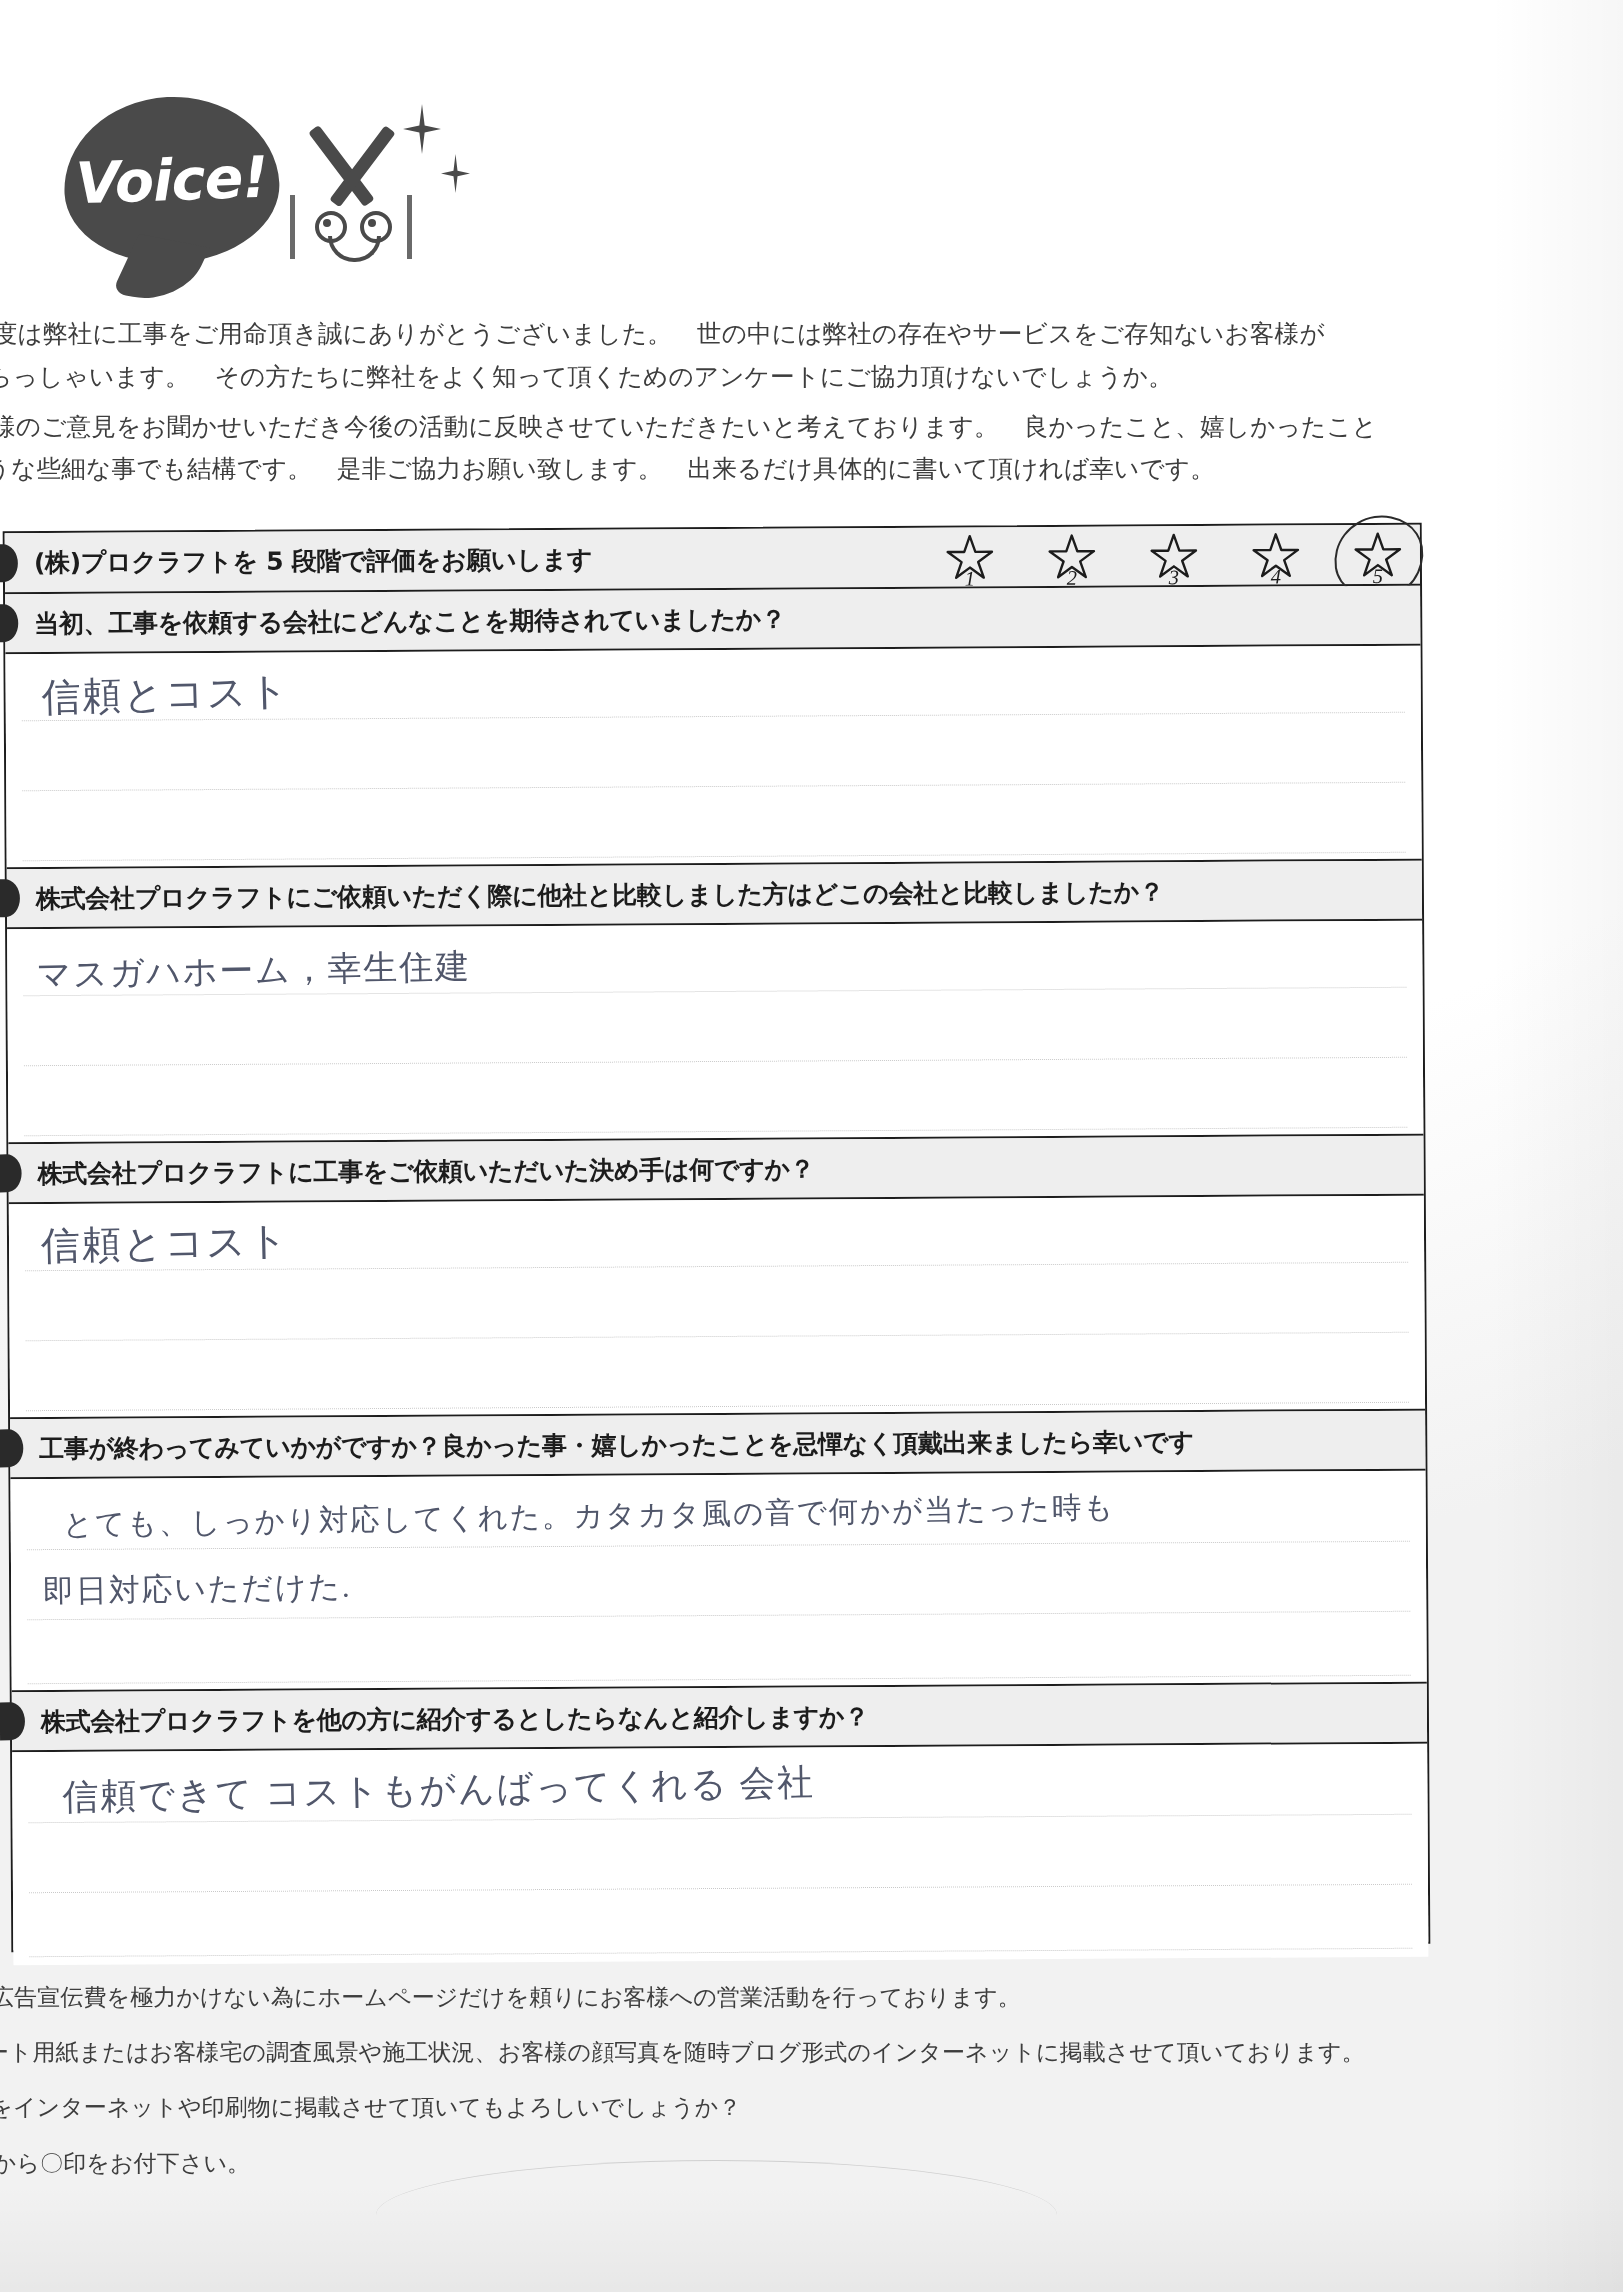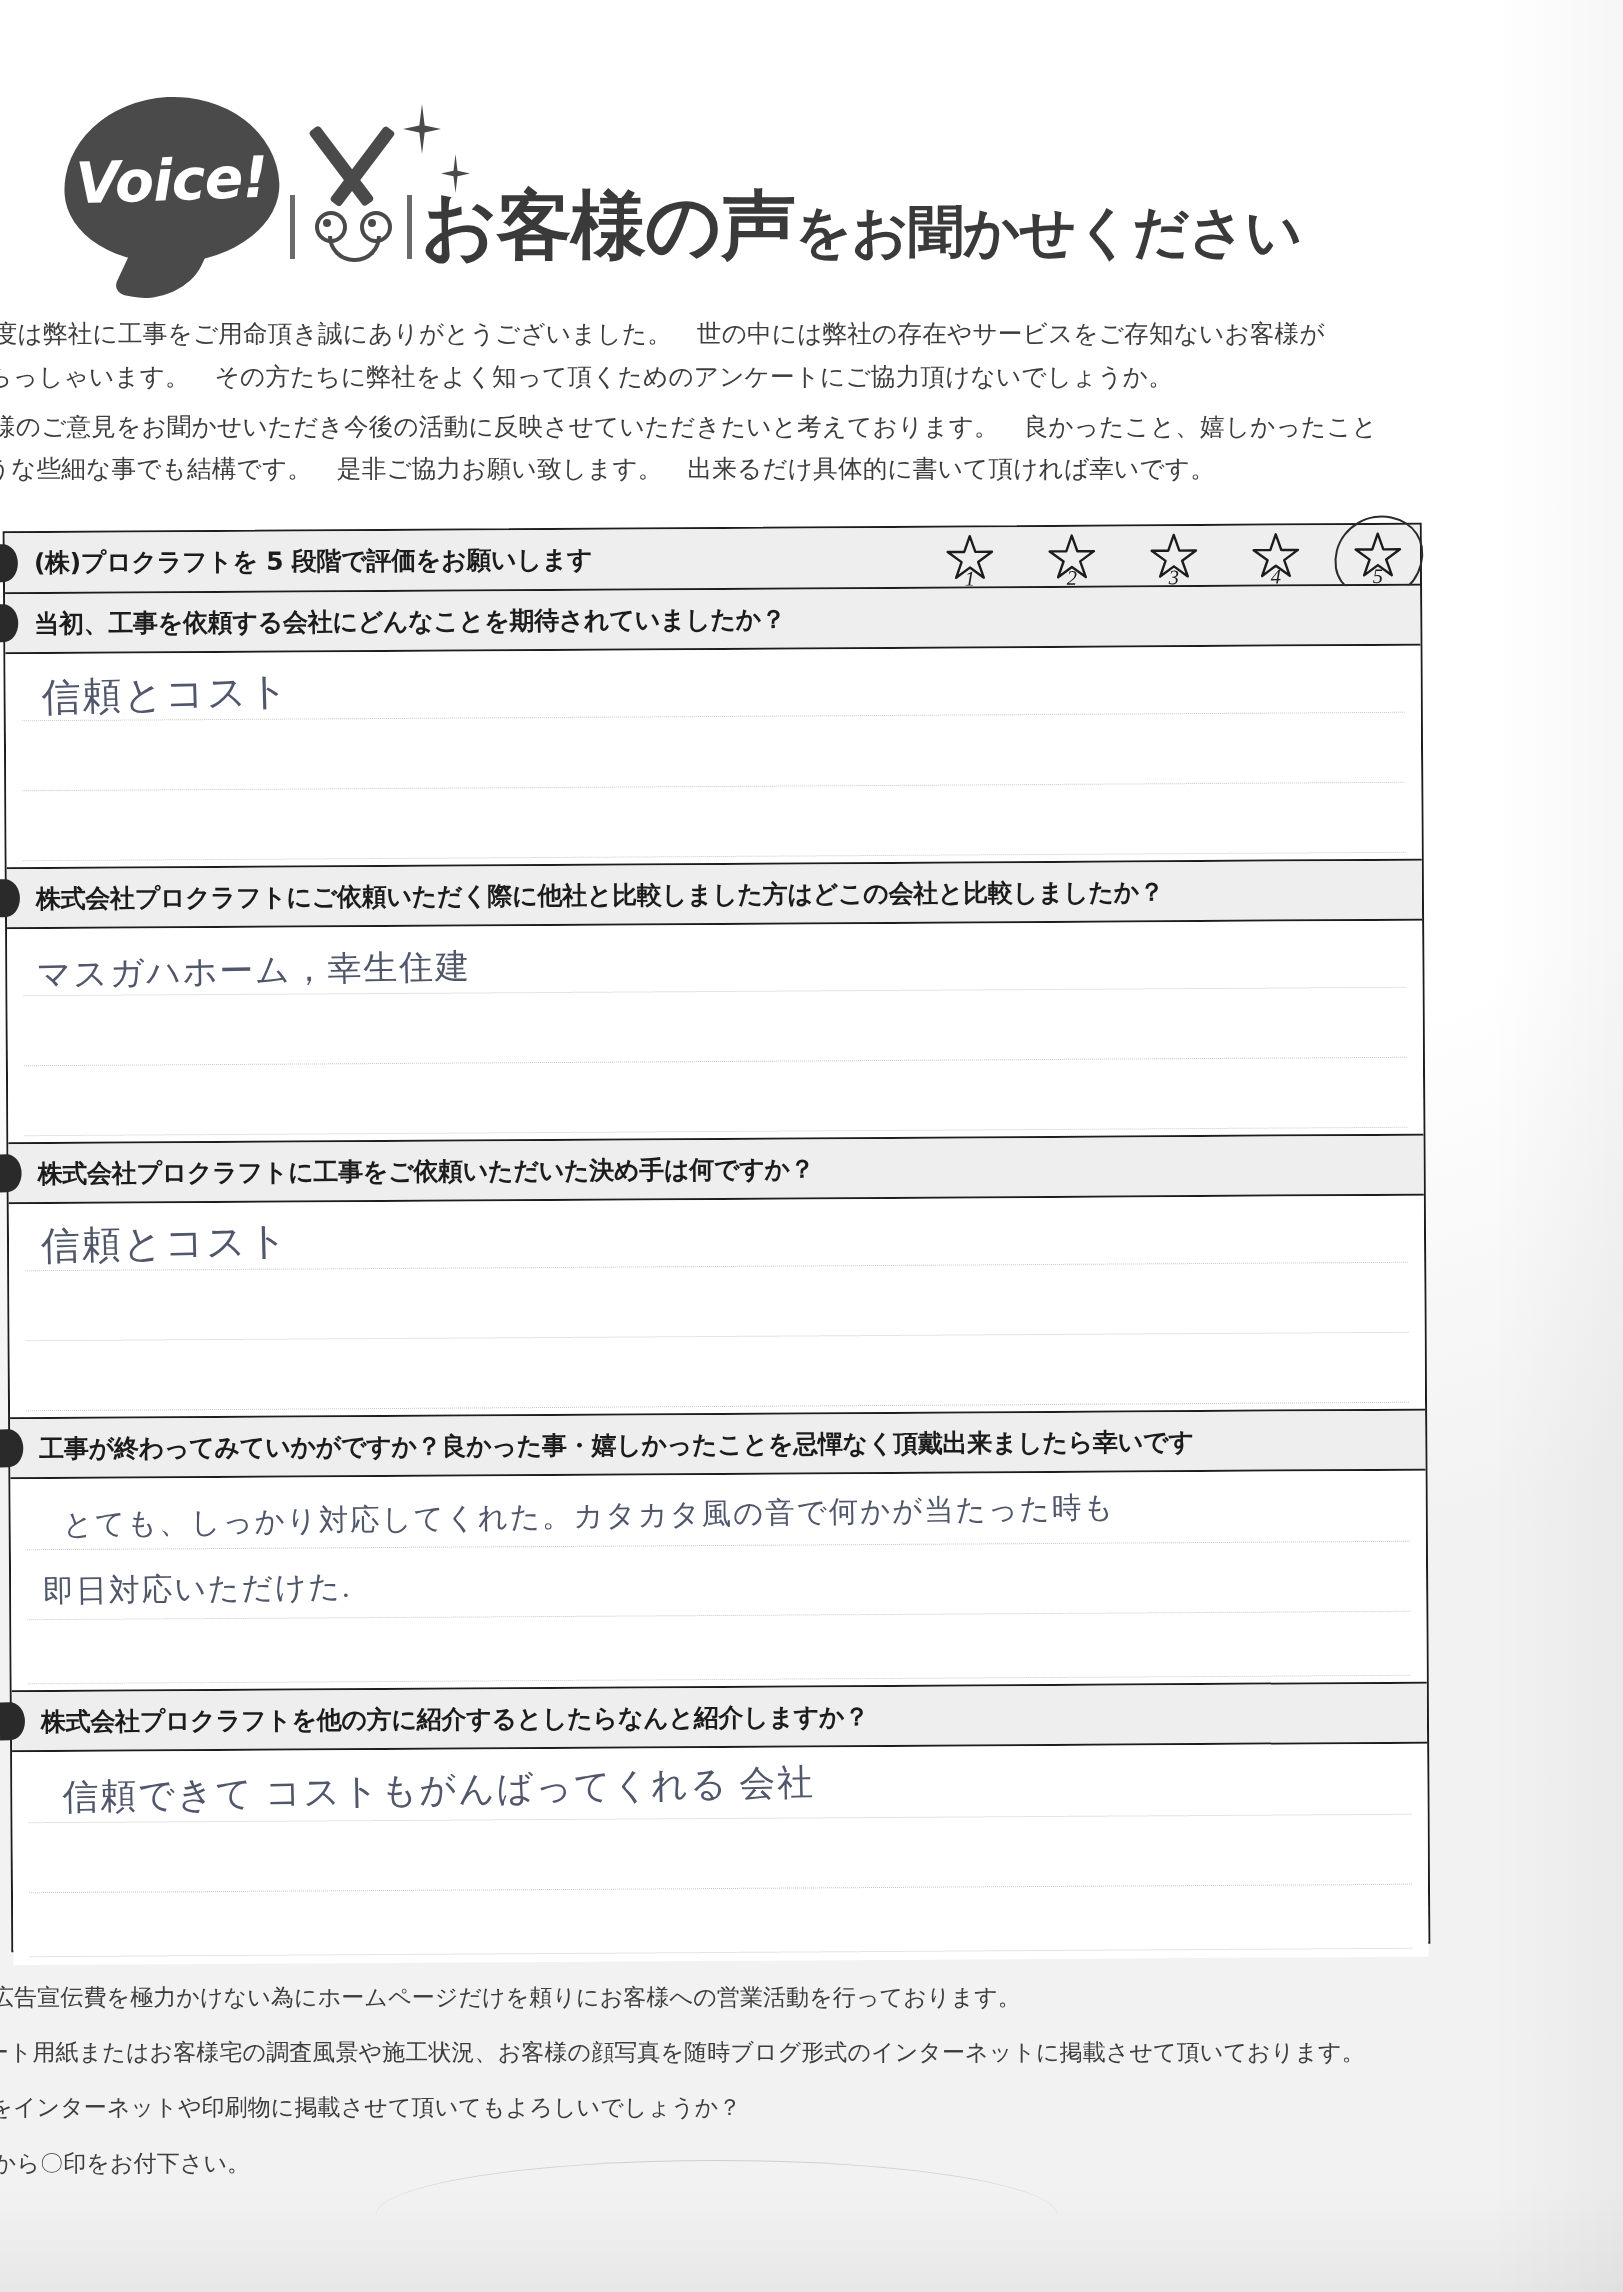--- a/index.html
+++ b/index.html
@@ -198,23 +198,20 @@
         </div>
       <div class="eye eyeR">
           <i></i>
         </div>
       <div class="mouth"></div>
     </div>
 
     <div class="starpt s1"></div>
     <div class="starpt s2"></div>
 
-    <div class="headline">
-      <span class="big">お客様の声</span><span class="small">をお聞かせください</span>
-    </div>
   </div>
 
   <div class="intro">
     <p class="l1">度は弊社に工事をご用命頂き誠にありがとうございました。　世の中には弊社の存在やサービスをご存知ないお客様が</p>
     <p class="l2">らっしゃいます。　その方たちに弊社をよく知って頂くためのアンケートにご協力頂けないでしょうか。</p>
     <p class="l3">様のご意見をお聞かせいただき今後の活動に反映させていただきたいと考えております。　良かったこと、嬉しかったこと</p>
     <p class="l4">うな些細な事でも結構です。　是非ご協力お願い致します。　出来るだけ具体的に書いて頂ければ幸いです。</p>
   </div>
 
   <div class="formbox">

